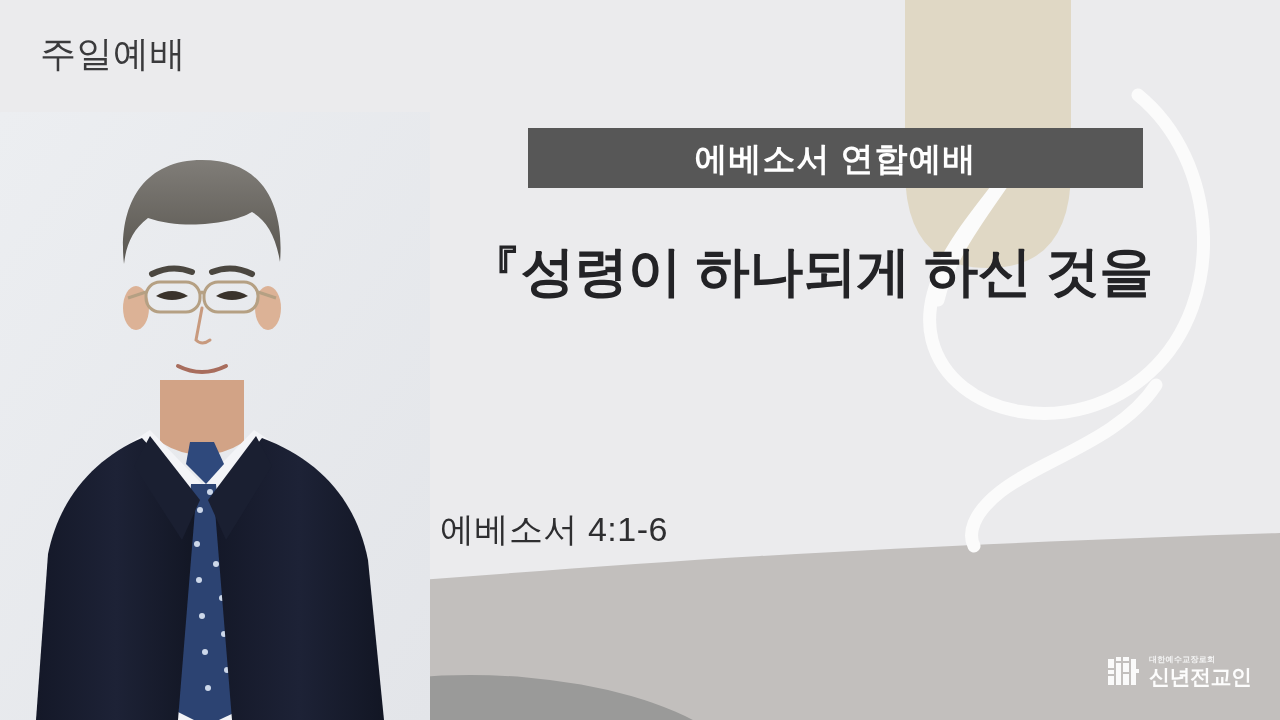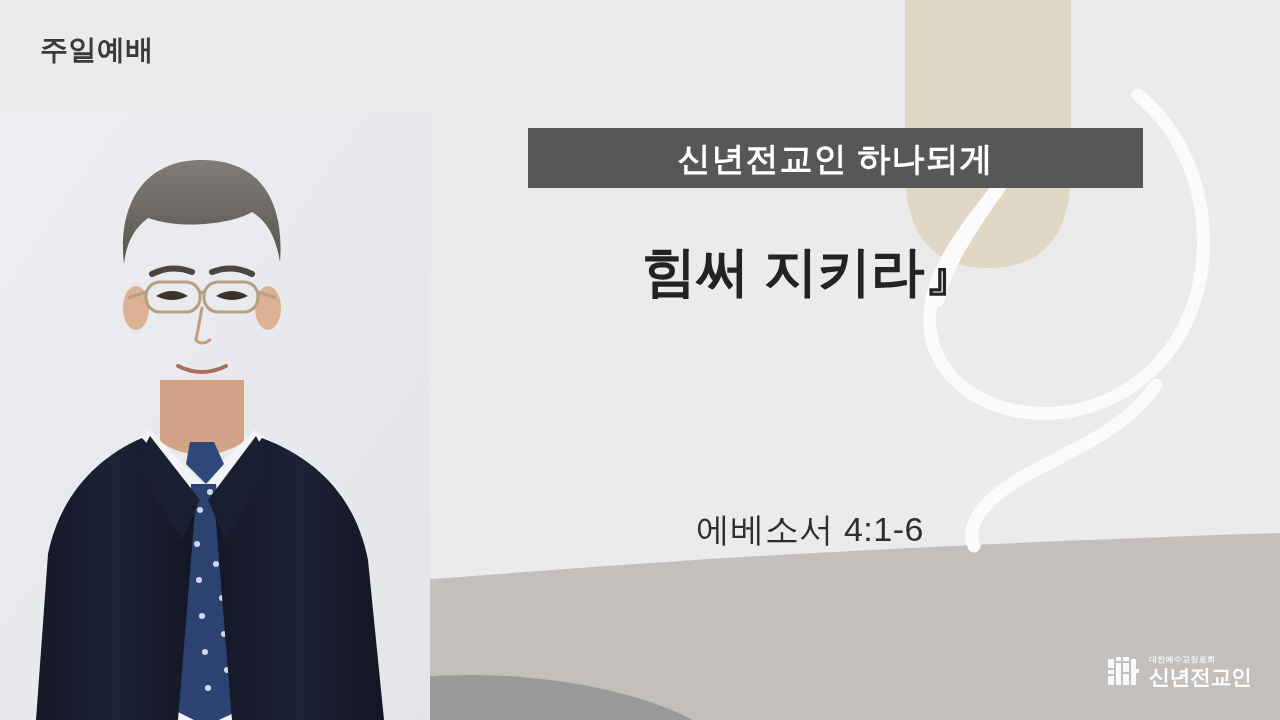--- a/index.html
+++ b/index.html
@@ -49,22 +49,22 @@
     width: 430px;
     height: 608px;
     display: block;
   }
 
   
   .service-label {
     position: absolute;
     left: 40px;
     top: 36px;
-    font-size: 28px;
-    font-weight: 700;
+    font-size: 36px;
+    font-weight: 400;
     color: #3a3a3c;
     letter-spacing: 0.5px;
     line-height: 1;
     white-space: nowrap;
   }
 
   
   .banner {
     position: absolute;
     left: 528px;
@@ -102,21 +102,21 @@
     display: block;
     white-space: nowrap;
   }
 
   
   .scripture {
     position: absolute;
     left: 440px;
     top: 512px;
     width: 740px;
-    text-align: center;
+    text-align: left;
     font-size: 34px;
     font-weight: 400;
     color: #2e2e30;
     letter-spacing: 0.5px;
     line-height: 1;
     white-space: nowrap;
   }
   .speaker {
     position: absolute;
     left: 440px;
@@ -287,25 +287,25 @@
         <path d="M202 196 L196 228 Q202 234 210 228" stroke="#c89a7e" stroke-width="3" fill="none" stroke-linecap="round"></path>
 
         <path d="M178 254 Q202 266 226 254" stroke="#a86d5d" stroke-width="4" fill="none" stroke-linecap="round"></path>
       </g>
     </svg>
   </div>
 
   <div class="service-label">주일예배</div>
 
   <div class="banner">
-    <span class="banner-text">신년전교인 하나되게</span>
+    <span class="banner-text">에베소서 연합예배</span>
   </div>
 
   <div class="sermon-title">
-    <span class="line">힘써 지키라』</span>
+    <span class="line">『성령이 하나되게 하신 것을</span>
   </div>
 
   <div class="scripture">에베소서 4:1-6</div>
 
 
   <div class="logo">
     <svg class="logo-emblem" viewBox="0 0 34 30" xmlns="http://www.w3.org/2000/svg">
       <rect x="0" y="2" width="6" height="9" fill="#fafafa"></rect>
       <rect x="0" y="13" width="6" height="4" fill="#fafafa"></rect>
       <rect x="0" y="19" width="6" height="9" fill="#fafafa"></rect>

